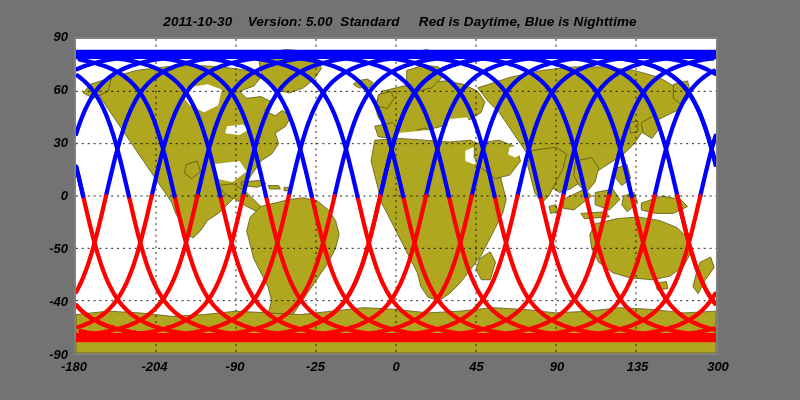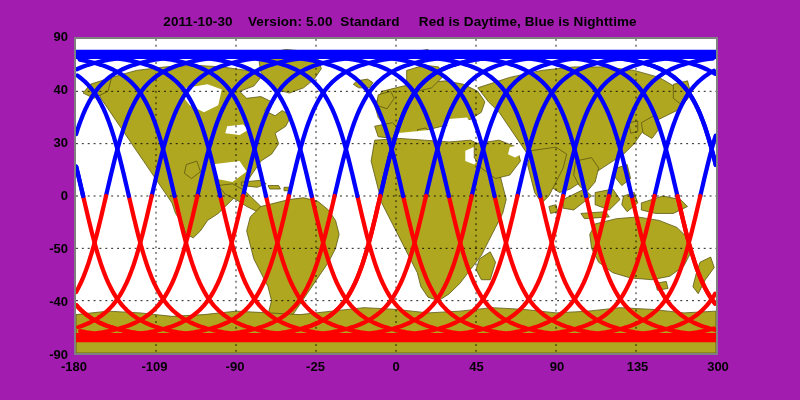--- a/index.html
+++ b/index.html
@@ -1,19 +1,19 @@
 <!DOCTYPE html>
 <html><head>
 <meta charset="utf-8">
 <title>Satellite Ground Track Map</title>
 <style>
   html,body{margin:0;padding:0;background:#ffffff;}
   body{width:800px;height:400px;overflow:hidden;
        font-family:"Liberation Sans",sans-serif;color:#000;}
-  #root{position:relative;width:800px;height:400px;background:#a21caf;}
+  #root{position:relative;width:800px;height:400px;background:#737373;font-style:italic;}
 
   #title{position:absolute;left:0;top:14px;width:800px;text-align:center;
          font-size:13.5px;font-weight:bold;letter-spacing:.1px;white-space:pre;}
 
   
   #plot{position:absolute;left:74px;top:37px;width:644px;height:318px;
         background:#ffffff;box-sizing:border-box;
         border:2px solid #808080;overflow:hidden;}
   #canvaswrap{position:absolute;inset:0;}
   svg{display:block;width:100%;height:100%;}
@@ -223,26 +223,26 @@
       </svg>
     </div>
   </div>
 
   <div id="ylabels">
       <div class="ylabel" style="left: 34px; top: 348px;">-90</div>
       <div class="ylabel" style="left: 34px; top: 295px;">-40</div>
       <div class="ylabel" style="left: 34px; top: 242px;">-50</div>
       <div class="ylabel" style="left: 34px; top: 189px;">0</div>
       <div class="ylabel" style="left: 34px; top: 136px;">30</div>
-      <div class="ylabel" style="left: 34px; top: 83px;">40</div>
+      <div class="ylabel" style="left: 34px; top: 83px;">60</div>
       <div class="ylabel" style="left: 34px; top: 30px;">90</div>
     </div>
   <div id="xlabels">
       <div class="xlabel" style="left: 74px; top: 360px;">-180</div>
-      <div class="xlabel" style="left: 154.5px; top: 360px;">-109</div>
+      <div class="xlabel" style="left: 154.5px; top: 360px;">-204</div>
       <div class="xlabel" style="left: 235px; top: 360px;">-90</div>
       <div class="xlabel" style="left: 315.5px; top: 360px;">-25</div>
       <div class="xlabel" style="left: 396px; top: 360px;">0</div>
       <div class="xlabel" style="left: 476.5px; top: 360px;">45</div>
       <div class="xlabel" style="left: 557px; top: 360px;">90</div>
       <div class="xlabel" style="left: 637.5px; top: 360px;">135</div>
       <div class="xlabel" style="left: 718px; top: 360px;">300</div>
     </div>
 
 </div>

